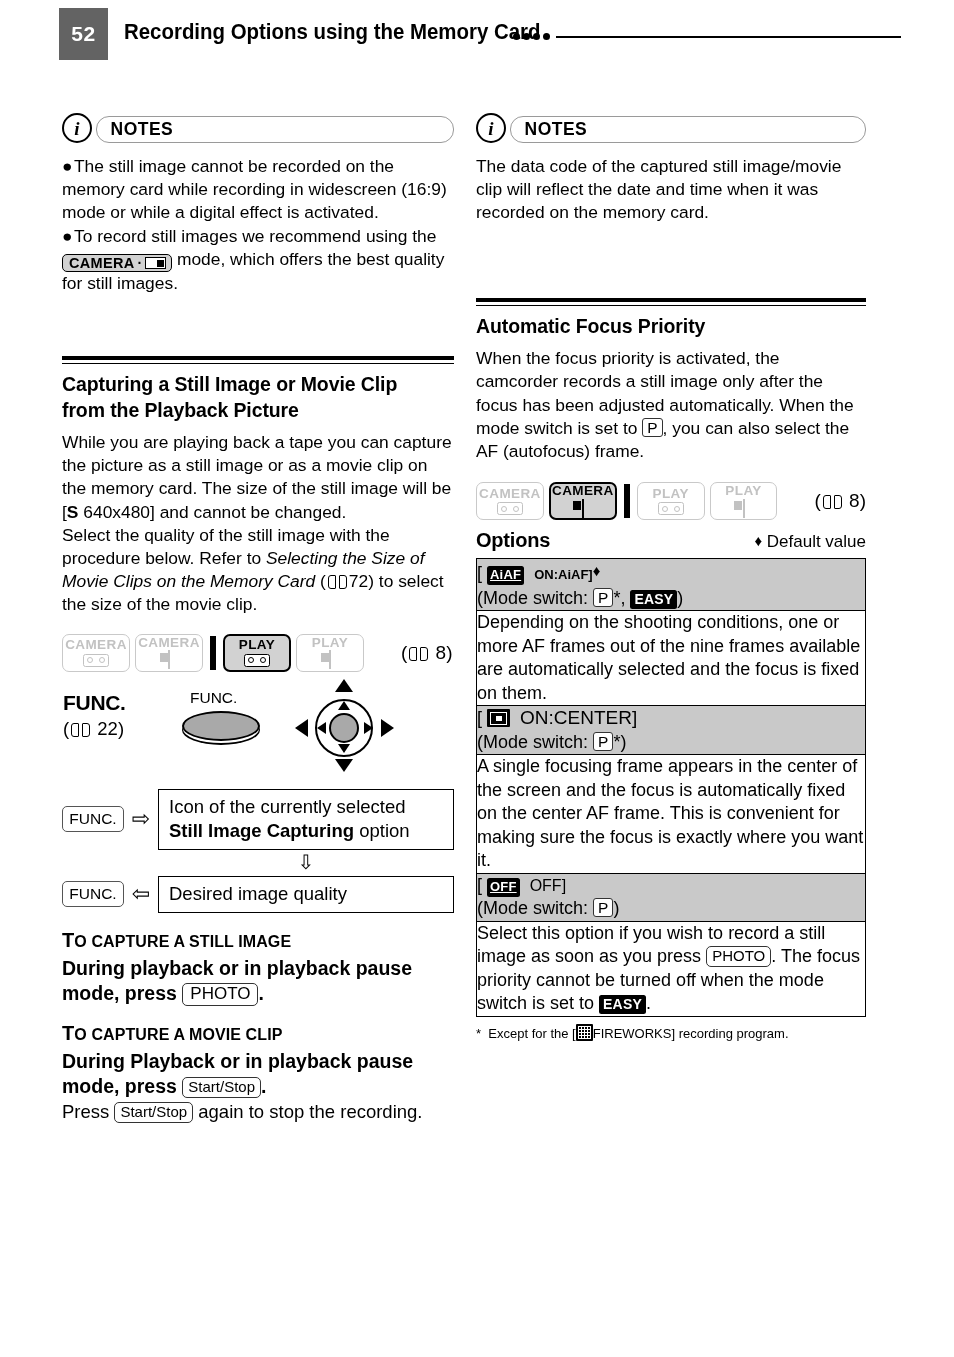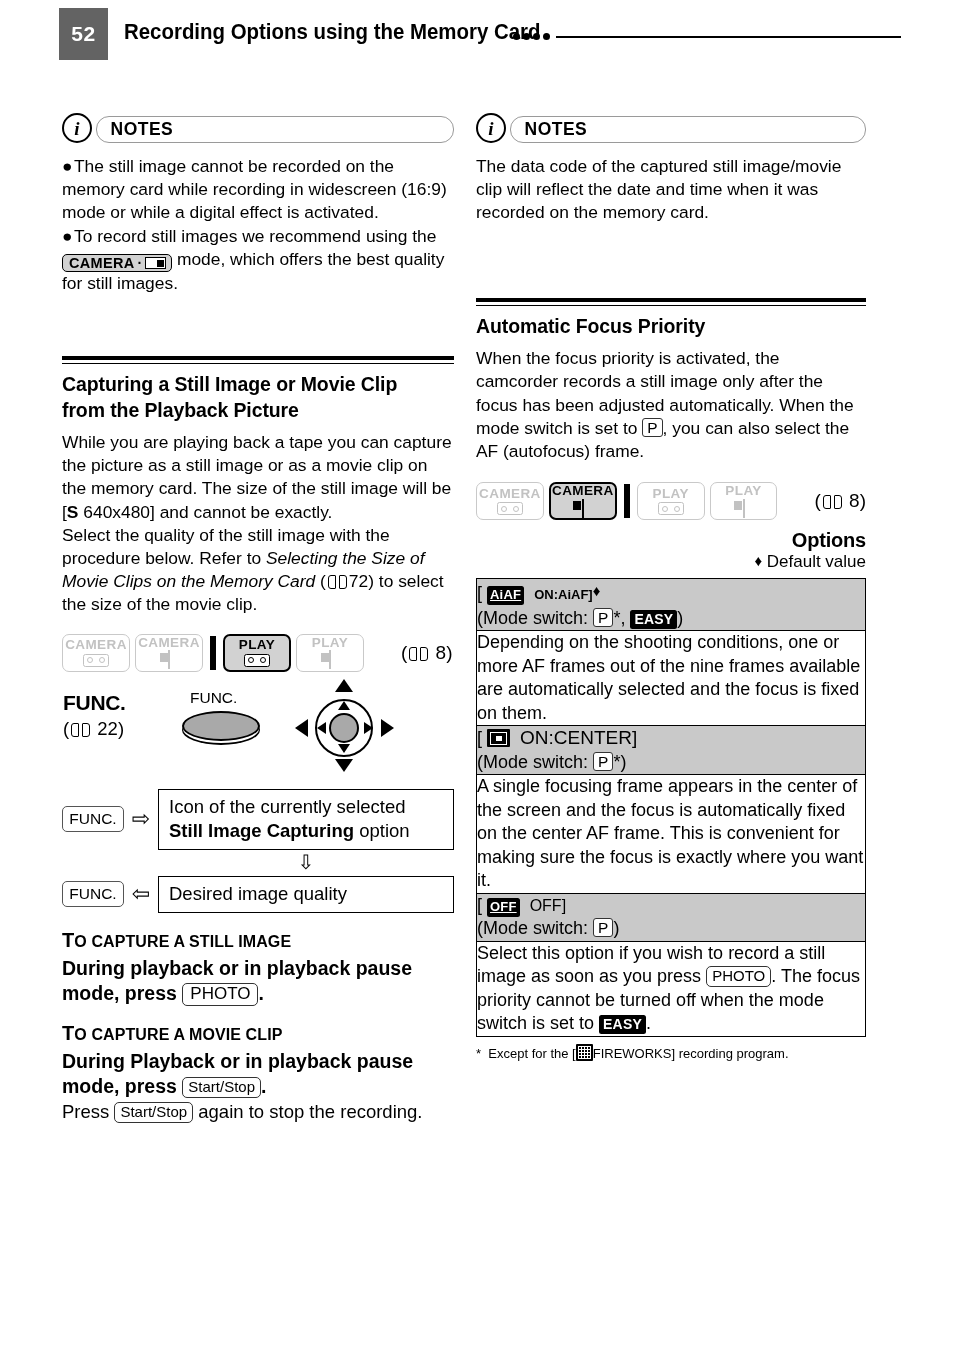--- a/index.html
+++ b/index.html
@@ -218,21 +218,21 @@
     vertical-align:-3px; border-radius:1px; position:relative;
   }
   .fwsq:after{
     content:""; position:absolute; left:2px; top:2px; right:2px; bottom:2px;
     background:
       repeating-linear-gradient(0deg,#fff 0 1px,transparent 1px 3px),
       repeating-linear-gradient(90deg,#fff 0 1px,transparent 1px 3px);
   }
 
   
-  .optionshead { display:flex; align-items:flex-end; justify-content:space-between; margin:8px 0 6px 0;flex-direction:column; }
+  .optionshead { display:flex; align-items:flex-end; justify-content:space-between; margin:8px 0 6px 0; }
   .optionshead .ot { font-size:20px; font-weight:bold; letter-spacing:-0.2px; }
   .optionshead .dv { font-size:17px; }
   .optionshead .dv .dia { font-size:15px; vertical-align:1px; }
 
   table.opts { width:100%; border-collapse:collapse; border:1.8px solid #000; }
   table.opts td { border:1.5px solid #000; padding:0; }
   td.optname {
     background:#c9c9c9; padding:6px 9px 7px 9px;
     font-size:18px; line-height:23.5px;
   }
@@ -284,21 +284,21 @@
 
   <div class="secrule" style="margin-top:60px;">
     <div class="thick"></div>
       <div class="gap"></div>
       <div class="thin"></div>
   </div>
   <h2 class="sec">Capturing a Still Image or Movie Clip from the Playback Picture</h2>
 
   <div class="body-text">
     <p>
-      <span>While you are playing back a tape you can capture the picture as a still image or as a movie clip on the memory card. The size of the still image will be [</span><b>S</b><span> 640x480] and cannot be exactly.</span>
+      <span>While you are playing back a tape you can capture the picture as a still image or as a movie clip on the memory card. The size of the still image will be [</span><b>S</b><span> 640x480] and cannot be changed.</span>
     </p>
     <p>
       <span>Select the quality of the still image with the procedure below. Refer to </span><em class="i">Selecting the Size of Movie Clips on the Memory Card</em><span> (</span><span class="book"><span class="bk l"></span><span class="bk r"></span></span><span>72</span><span>) to select the size of the movie clip.</span>
     </p>
   </div>
 
   <div class="moderow" style="margin-top:16px;">
     <div class="badge">
       <span class="bt">CAMERA</span>
       <span class="bi">

